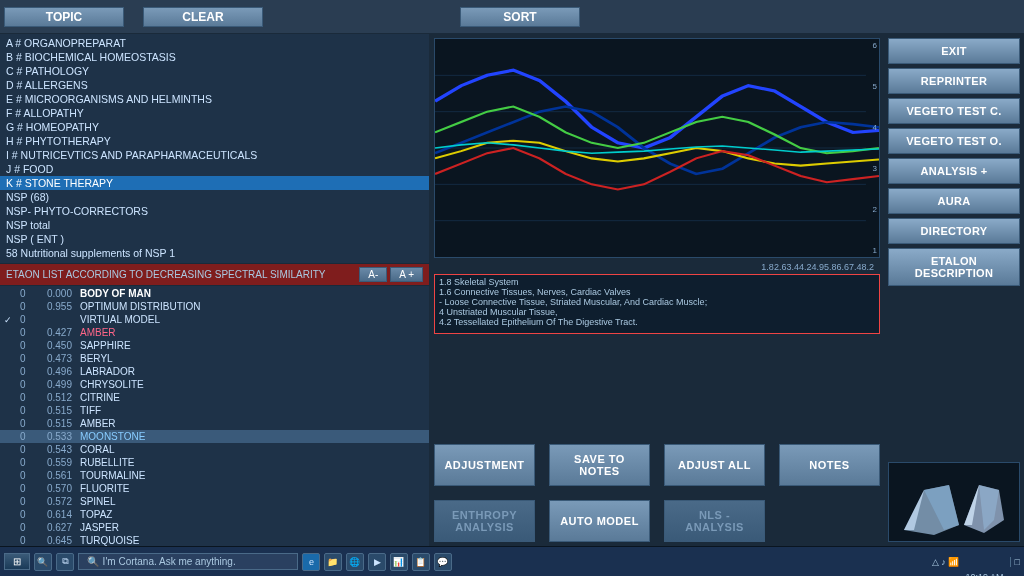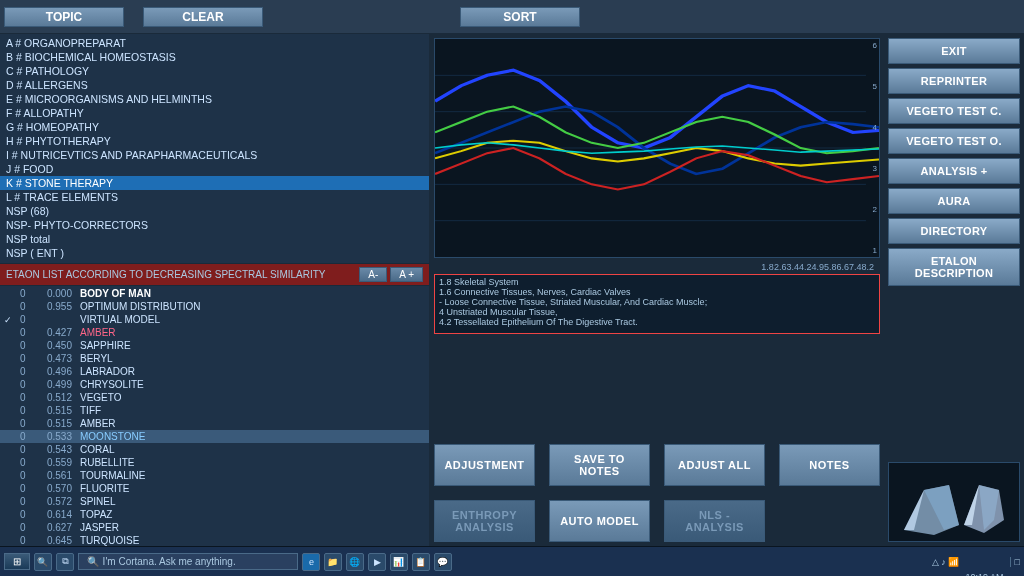--- a/index.html
+++ b/index.html
@@ -294,21 +294,20 @@
         <div class="topic-item">B # BIOCHEMICAL HOMEOSTASIS</div>
         <div class="topic-item">C # PATHOLOGY</div>
         <div class="topic-item">D # ALLERGENS</div>
         <div class="topic-item">E # MICROORGANISMS AND HELMINTHS</div>
         <div class="topic-item">F # ALLOPATHY</div>
         <div class="topic-item">G # HOMEOPATHY</div>
         <div class="topic-item">H # PHYTOTHERAPY</div>
         <div class="topic-item">I # NUTRICEVTICS AND PARAPHARMACEUTICALS</div>
         <div class="topic-item">J # FOOD</div>
         <div class="topic-item selected">K # STONE THERAPY</div>
-        <div class="topic-item">L # TRACE ELEMENTS</div>
         <div class="topic-item">NSP (68)</div>
         <div class="topic-item">NSP- PHYTO-CORRECTORS</div>
         <div class="topic-item">NSP total</div>
         <div class="topic-item">NSP ( ENT )</div>
         <div class="topic-item">58 Nutritional supplements of NSP 1</div>
       </div>
 
     <div id="etalon-header">
       <span>ETAON LIST ACCORDING TO DECREASING SPECTRAL SIMILARITY</span>
       <div style="display:flex;gap:3px;">
@@ -363,21 +362,21 @@
         <div class="etalon-item">
           <span class="etalon-check"></span>
           <span class="etalon-num">0</span>
           <span class="etalon-score">0.499</span>
           <span class="etalon-name">CHRYSOLITE</span>
         </div>
         <div class="etalon-item">
           <span class="etalon-check"></span>
           <span class="etalon-num">0</span>
           <span class="etalon-score">0.512</span>
-          <span class="etalon-name">VEGETO</span>
+          <span class="etalon-name">CITRINE</span>
         </div>
         <div class="etalon-item">
           <span class="etalon-check"></span>
           <span class="etalon-num">0</span>
           <span class="etalon-score">0.515</span>
           <span class="etalon-name">TIFF</span>
         </div>
         <div class="etalon-item">
           <span class="etalon-check"></span>
           <span class="etalon-num">0</span>

